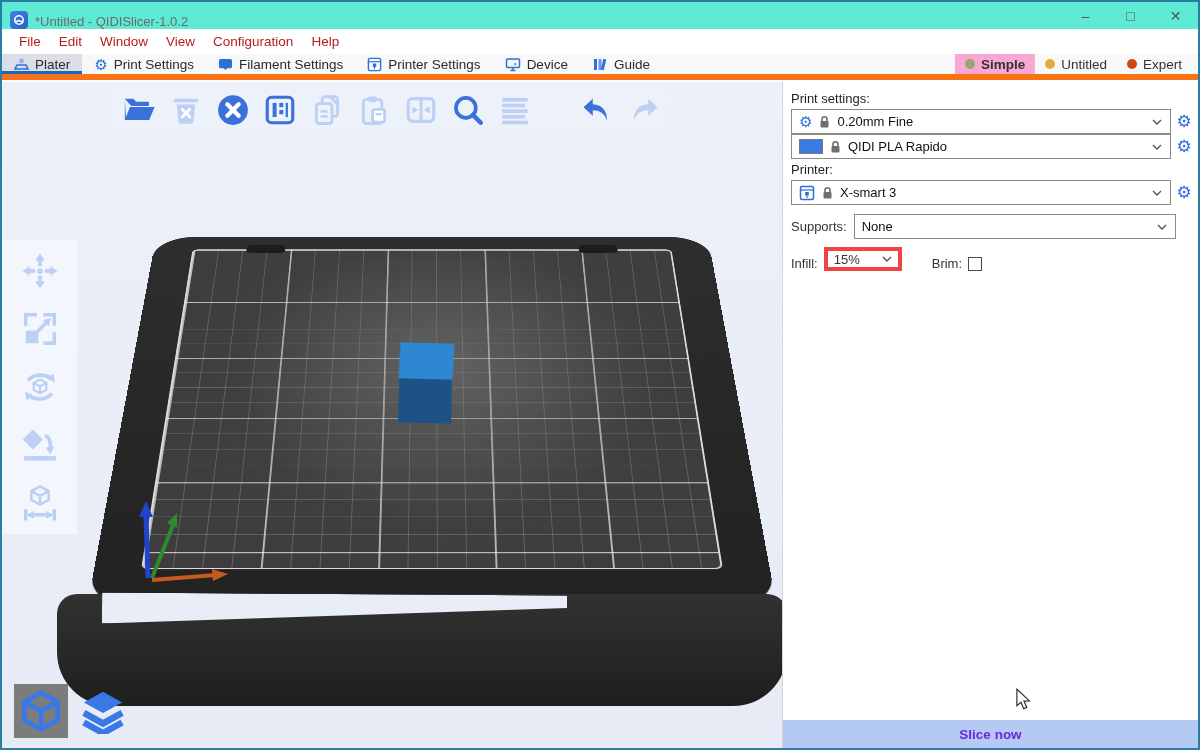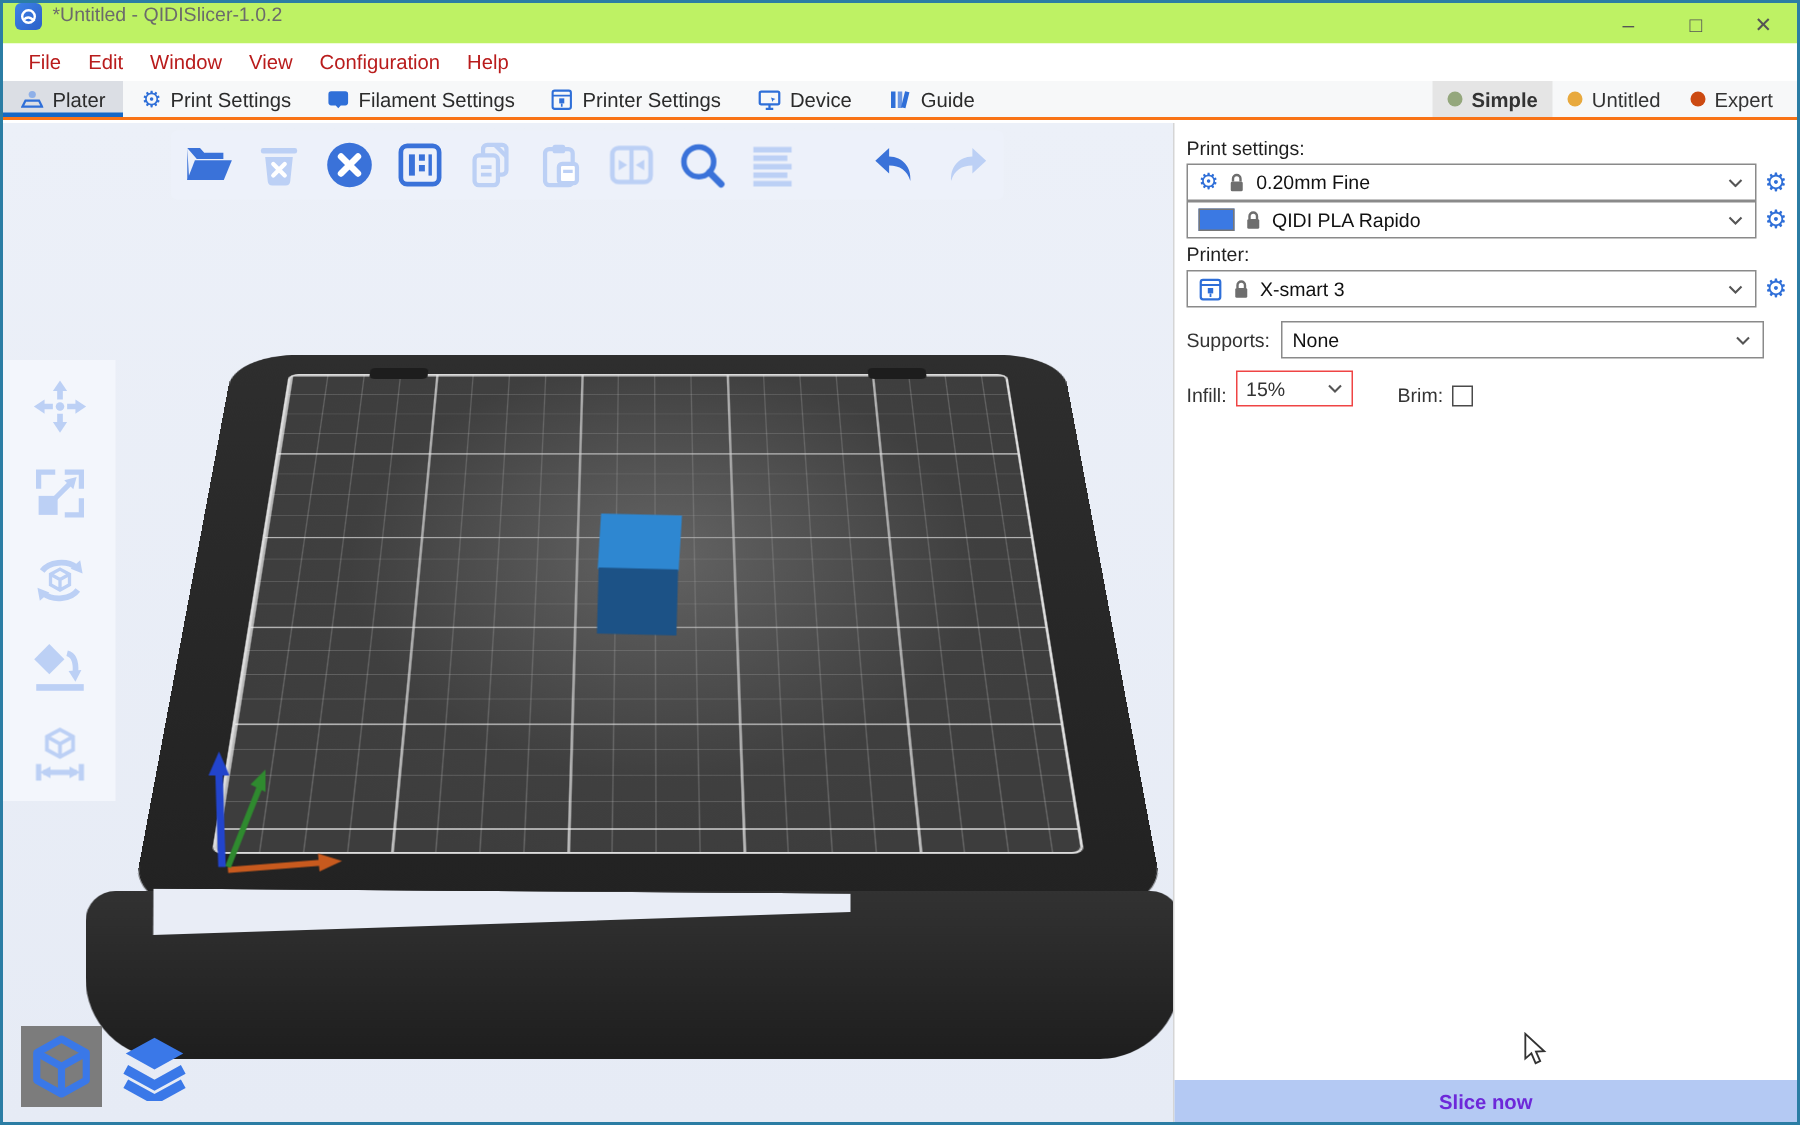--- a/index.html
+++ b/index.html
@@ -3,43 +3,43 @@
 <meta charset="utf-8">
 <style>
   * { margin:0; padding:0; box-sizing:border-box; }
   html,body { width:1200px; height:750px; }
   body { font-family:"Liberation Sans", sans-serif; font-size:13px; color:#333; }
 
   .window { position:relative; width:1200px; height:750px; background:#fff;
             border:2px solid #2b7da4; overflow:hidden; }
 
   
-  .titlebar { height:27px; display:flex; align-items:flex-start; background:#bef264; padding-left:8px; }
+  .titlebar { height:27px; display:flex; align-items:flex-end; background:#5eead4; padding-left:8px; }
   .app-icon { width:18px; height:18px; border-radius:4px;
               background:linear-gradient(135deg,#3d82e8,#2b60c8);
               display:flex; align-items:center; justify-content:center; margin-right:7px; }
   .title-text { color:#6b6b6b; font-size:13px; }
   .win-controls { margin-left:auto; display:flex; height:100%; }
   .win-btn { width:45px; height:100%; display:flex; align-items:center; justify-content:center;
              color:#555; font-size:14px; }
 
   
   .menubar { height:25px; display:flex; align-items:center; background:#fff; padding-left:8px; }
   .menu-item { padding:0 9px; font-size:13.5px; color:#b91c1c; }
 
   
   .tabbar { height:26px; display:flex; align-items:stretch; background:#f7f8f9;
-            border-bottom:2px solid #f97316; }
+            border-bottom:6px solid #f97316; }
   .tab { display:flex; align-items:center; gap:6px; padding:0 12px; font-size:13.5px; color:#2b2b2b; }
   .tab.selected { background:#dbdee4; box-shadow:inset 0 -3px 0 #1668c6; }
   .tab .glyph { display:flex; align-items:center; }
   .gear-glyph { color:#2f6fd8; font-size:15px; line-height:1; }
   .modes { margin-left:auto; display:flex; align-items:stretch; padding-right:6px; }
   .mode { display:flex; align-items:center; gap:6px; padding:0 10px; font-size:13.5px; }
-  .mode.selected { background:#e5e5e5; font-weight:bold; }
+  .mode.selected { background:#f9a8d4; font-weight:bold; }
   .dot { width:10px; height:10px; border-radius:50%; }
   .dot-simple { background:#94a77c; } .dot-advanced { background:#e8a93e; } .dot-expert { background:#cc4a12; }
 
   
   .main { position:absolute; top:80px; left:0; right:0; bottom:0; display:flex; }
 
   
   .viewport { position:relative; flex:1; overflow:hidden;
               background:linear-gradient(#ecf0f8, #e6ebf5); }
 
@@ -91,21 +91,21 @@
   .combo-row { display:flex; align-items:center; }
   .combo { display:flex; align-items:center; gap:7px; height:25px; width:380px;
            border:1px solid #8a8a8a; background:#fff; padding:0 8px 0 7px; font-size:13px; color:#111; }
   .combo .spacer { flex:1; }
   .chev { flex:none; }
   .gear-side { width:26px; display:flex; justify-content:center; color:#2f6fd8; font-size:17px; }
   .swatch { width:24px; height:15px; background:#3b79e3; border:1px solid #777; }
   .sup-row { display:flex; align-items:center; margin-top:9px; }
   .sup-row .combo { width:322px; margin-left:7px; }
   .inf-row { display:flex; align-items:flex-end; margin-top:8px; }
-  .combo-small { display:flex; align-items:center; height:24px; width:78px; border:1px solid #ef4444;
+  .combo-small { display:flex; align-items:center; height:24px; width:78px; border:4px solid #ef4444;
                  padding:0 6px; font-size:13px; gap:4px; }
   .brim-label { margin-left:30px; }
   .checkbox { width:14px; height:14px; border:1px solid #4a4a4a; background:#fff; margin-left:6px; }
 
   .slice-btn { position:absolute; left:0; right:0; bottom:0; height:28px; background:#b4c9f3;
                display:flex; align-items:center; justify-content:center;
                font-weight:bold; font-size:13.5px; color:#6d28d9; }
 
   .cursor { position:absolute; left:1012px; top:686px; z-index:50; pointer-events:none; }
 

